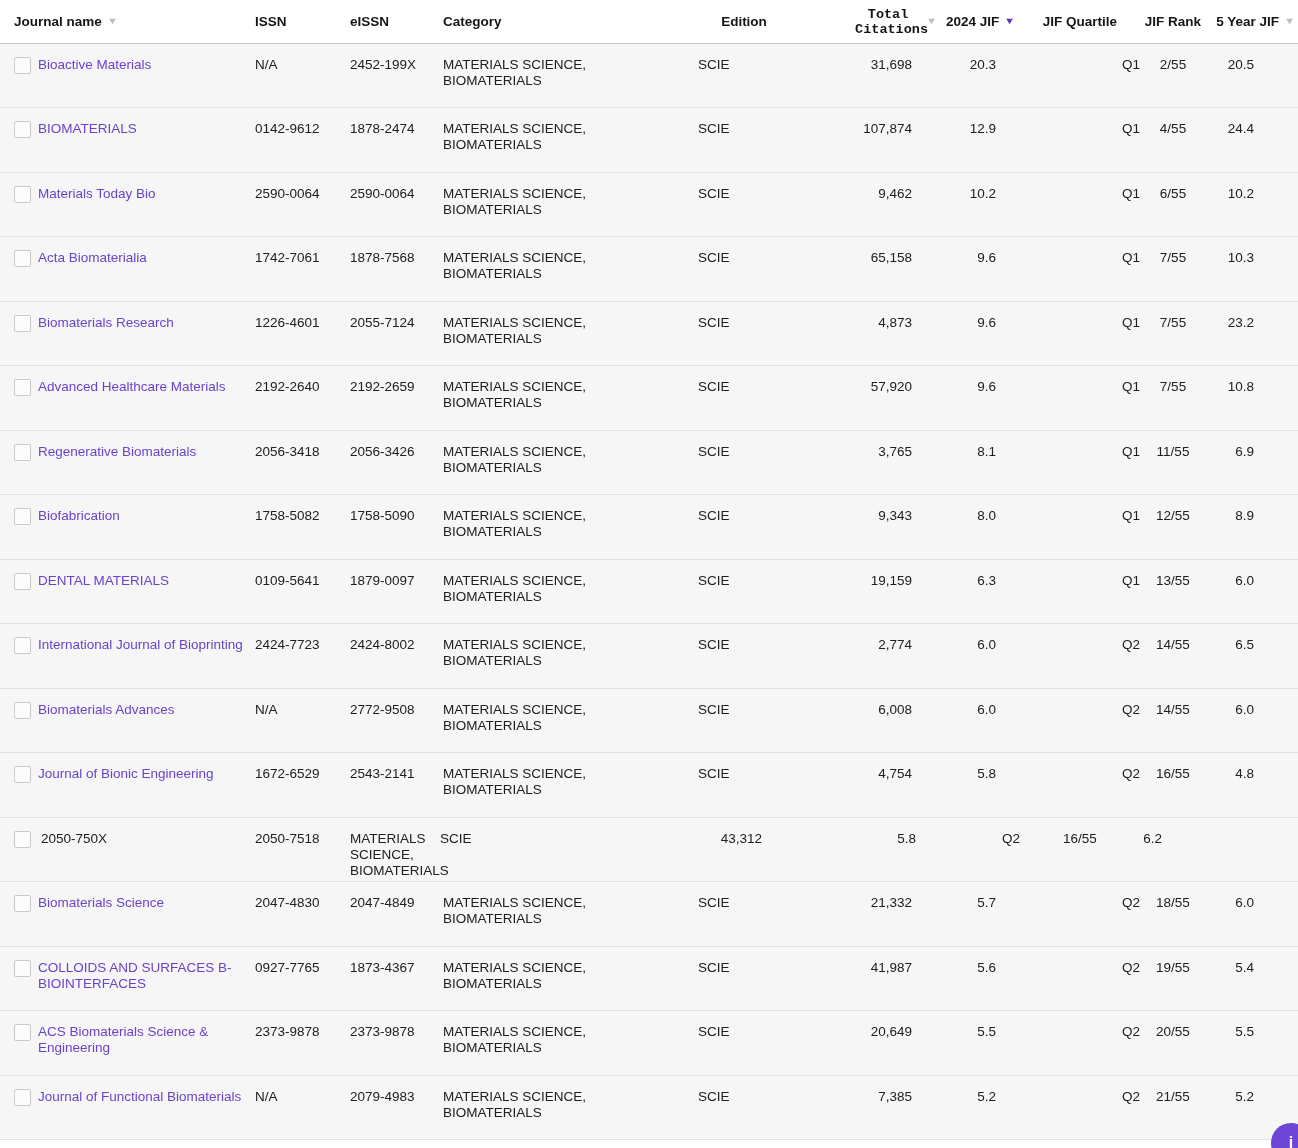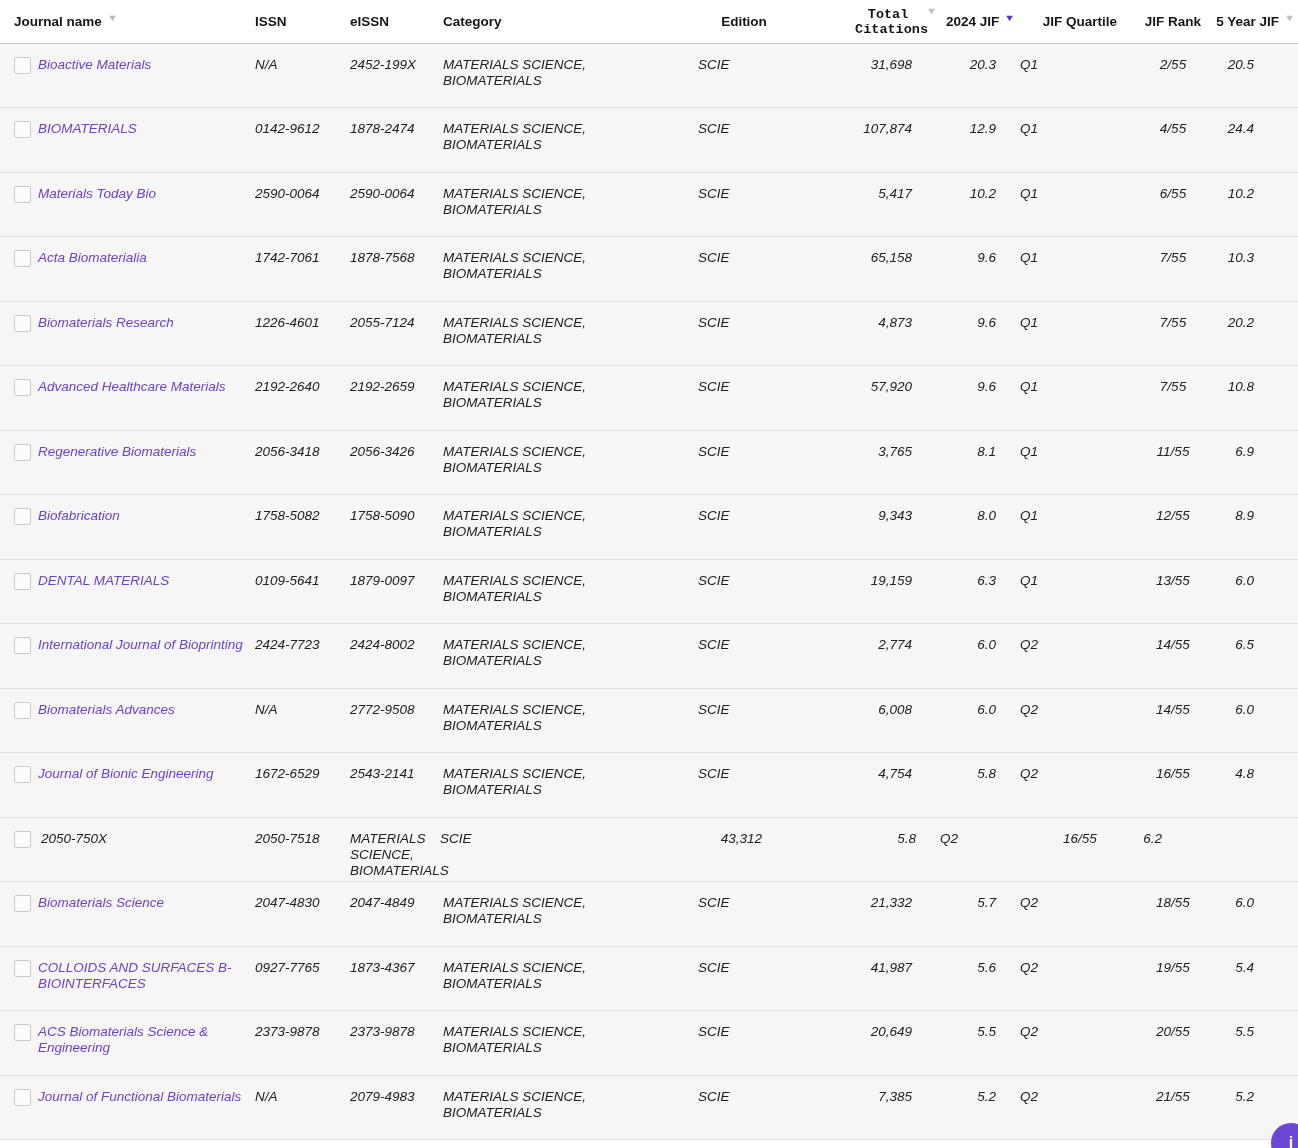--- a/index.html
+++ b/index.html
@@ -32,21 +32,21 @@
     display:grid;
     grid-template-columns:252px 95px 93px 258px 92px 150px 80px 120px 66px 92px;
     height:44px;
     align-items:center;
     background:#ffffff;
     border-bottom:1px solid var(--header-border);
     font-weight:700;
     color:var(--header-text);
     font-size:13.5px;
   }
-  .hcell{display:flex;align-items:flex-start;line-height:15px;}
+  .hcell{display:flex;align-items:center;line-height:15px;}
   .hcell.first{padding-left:14px;}
   .hcell.pad3{padding-left:3px;}
   .hcell.center{justify-content:center;text-align:center;}
   .hcell.endalign{justify-content:flex-end;padding-right:4px;text-align:center;}
   .hcell .label-2line{max-width:66px;text-align:center;font-family:Liberation Mono, monospace;}
   .sort-icon{
     font-size:9px;
     line-height:9px;
     margin-left:6px;
     transform:scaleX(1.25);
@@ -55,40 +55,39 @@
   .sort-icon.grey{color:var(--inactive-sort-grey);}
   .sort-icon.purple{color:var(--active-sort-purple);}
   
   .brow{
     display:grid;
     grid-template-columns:38px 214px 95px 93px 258px 92px 150px 80px 120px 66px 92px;
     height:64.47px;
     background:var(--row-bg);
     border-bottom:1px solid var(--separator);
     align-items:start;
-    font-style:italic;
   }
   .brow>div{padding-top:13px;line-height:16px;}
   .cell-cb{padding-left:14px;}
   .checkbox{
     display:inline-block;
     width:17px;height:17px;
     border:1px solid #c9c9ce;
     background:#fcfcfd;
     border-radius:2px;
     cursor:pointer;
   }
   .cell-name{padding-right:8px;}
   .cell-name a{color:var(--link-purple);text-decoration:none;cursor:pointer;}
   .cell-issn,.cell-eissn,.cell-cat{padding-left:3px;}
   .cell-cat .cat-text{display:block;max-width:172px;}
   .cell-edition{}
   .cell-cit{text-align:right;padding-right:28px;}
   .cell-jif{text-align:right;padding-right:24px;}
-  .cell-quart{text-align:left;}
+  .cell-quart{text-align:right;}
   .cell-rank{text-align:center;}
   .cell-5yr{text-align:right;padding-right:44px;}
   
   .fab{
     position:absolute;
     right:-13px;
     bottom:-15px;
     width:40px;height:40px;
     border-radius:50%;
     background:var(--fab-purple);
@@ -187,21 +186,21 @@
       </div>
       <div class="cell-name">
         <a>Materials Today Bio</a>
       </div>
       <div class="cell-issn">2590-0064</div>
       <div class="cell-eissn">2590-0064</div>
       <div class="cell-cat">
         <span class="cat-text">MATERIALS SCIENCE, BIOMATERIALS</span>
       </div>
       <div class="cell-edition">SCIE</div>
-      <div class="cell-cit">5,417</div>
+      <div class="cell-cit">9,462</div>
       <div class="cell-jif">10.2</div>
       <div class="cell-quart">Q1</div>
       <div class="cell-rank">6/55</div>
       <div class="cell-5yr">10.2</div>
     </div>
 
     <div class="brow">
       <div class="cell-cb">
         <span class="checkbox"></span>
       </div>
@@ -231,21 +230,21 @@
       <div class="cell-issn">1226-4601</div>
       <div class="cell-eissn">2055-7124</div>
       <div class="cell-cat">
         <span class="cat-text">MATERIALS SCIENCE, BIOMATERIALS</span>
       </div>
       <div class="cell-edition">SCIE</div>
       <div class="cell-cit">4,873</div>
       <div class="cell-jif">9.6</div>
       <div class="cell-quart">Q1</div>
       <div class="cell-rank">7/55</div>
-      <div class="cell-5yr">20.2</div>
+      <div class="cell-5yr">23.2</div>
     </div>
 
     <div class="brow">
       <div class="cell-cb">
         <span class="checkbox"></span>
       </div>
       <div class="cell-name">
         <a>Advanced Healthcare Materials</a>
       </div>
       <div class="cell-issn">2192-2640</div>

